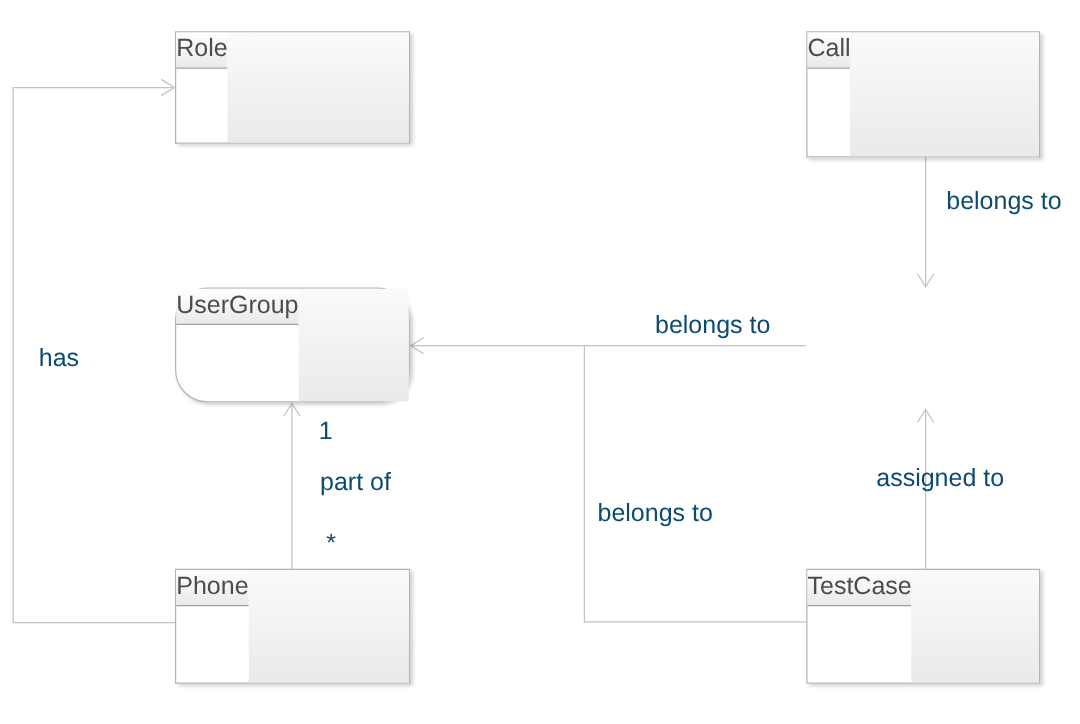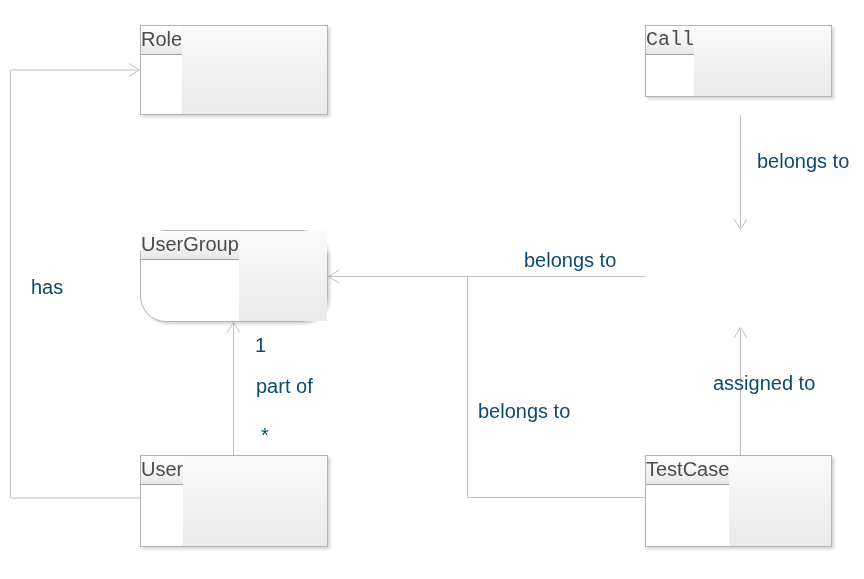--- a/index.html
+++ b/index.html
@@ -50,31 +50,31 @@
   }
   .edge-label {
     position: absolute;
     font-size: 20px;
     line-height: 22px;
     color: #0c4a6e;
     white-space: nowrap;
   }
   
   #node-role      { left: 140px; top: 25px;  width: 188px; height: 90px; }
-  #node-call      { left: 645px; top: 25px;  width: 187px; height: 72px; font-family: Liberation Mono, monospace; }
+  #node-call      { left: 645px; top: 25px;  width: 187px; height: 101px; }
   #node-usergroup { left: 140px; top: 230px; width: 188px; height: 92px; border-radius: 26px; }
   #node-phone     { left: 645px; top: 230px; width: 187px; height: 92px; }
   #node-user      { left: 140px; top: 455px; width: 188px; height: 92px; }
   #node-testcase  { left: 645px; top: 455px; width: 187px; height: 92px; }
   
   #lbl-has                { left: 31px;  top: 276px; }
   #lbl-call-phone         { left: 757px; top: 150px; }
   #lbl-phone-usergroup    { left: 524px; top: 249px; }
   #lbl-testcase-usergroup { left: 478px; top: 400px; }
-  #lbl-testcase-phone     { left: 701px; top: 372px; margin-left: 12px; }
+  #lbl-testcase-phone     { left: 701px; top: 372px; }
   #lbl-part-of            { left: 256px; top: 375px; }
   #lbl-mult-one           { left: 255px; top: 334px; }
   #lbl-mult-many          { left: 261px; top: 424px; }
 </style>
 </head>
 <body>
 
 <div class="canvas">
 
   <svg class="connector-layer" viewBox="0 0 864 579" xmlns="http://www.w3.org/2000/svg">
@@ -119,21 +119,21 @@
     <div class="uml-class-body"></div>
   </div>
 
   <div class="uml-class" id="node-usergroup">
     <div class="uml-class-title">UserGroup</div>
     <div class="uml-class-body"></div>
   </div>
 
 
   <div class="uml-class" id="node-user">
-    <div class="uml-class-title">User</div>
+    <div class="uml-class-title">Phone</div>
     <div class="uml-class-body"></div>
   </div>
 
   <div class="uml-class" id="node-testcase">
     <div class="uml-class-title">TestCase</div>
     <div class="uml-class-body"></div>
   </div>
 
   <div class="edge-label" id="lbl-has">has</div>
   <div class="edge-label" id="lbl-call-phone">belongs to</div>

